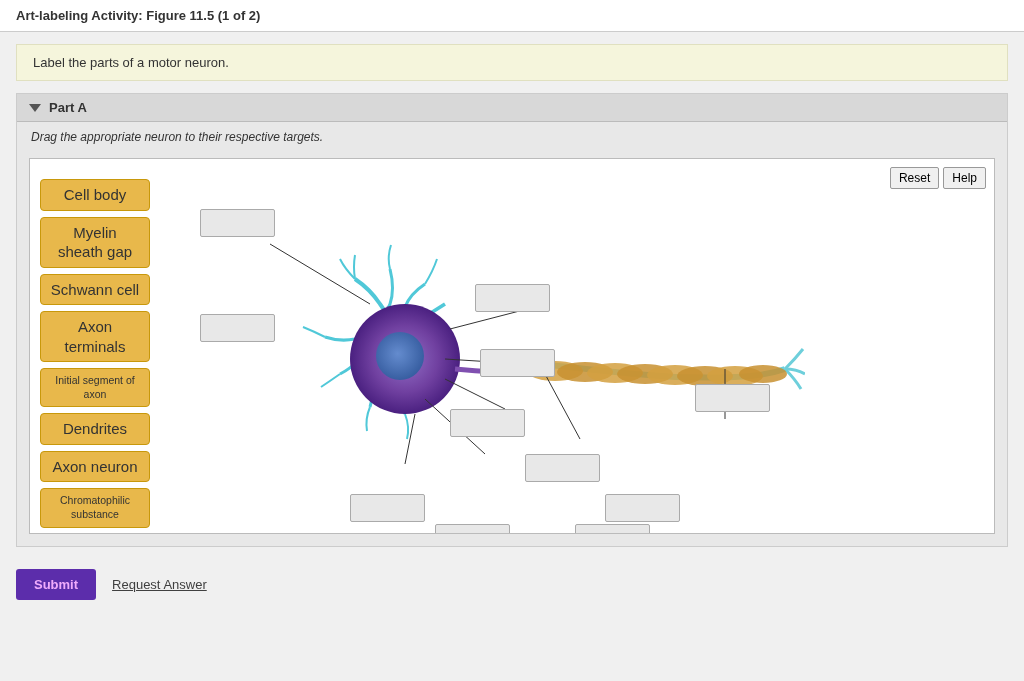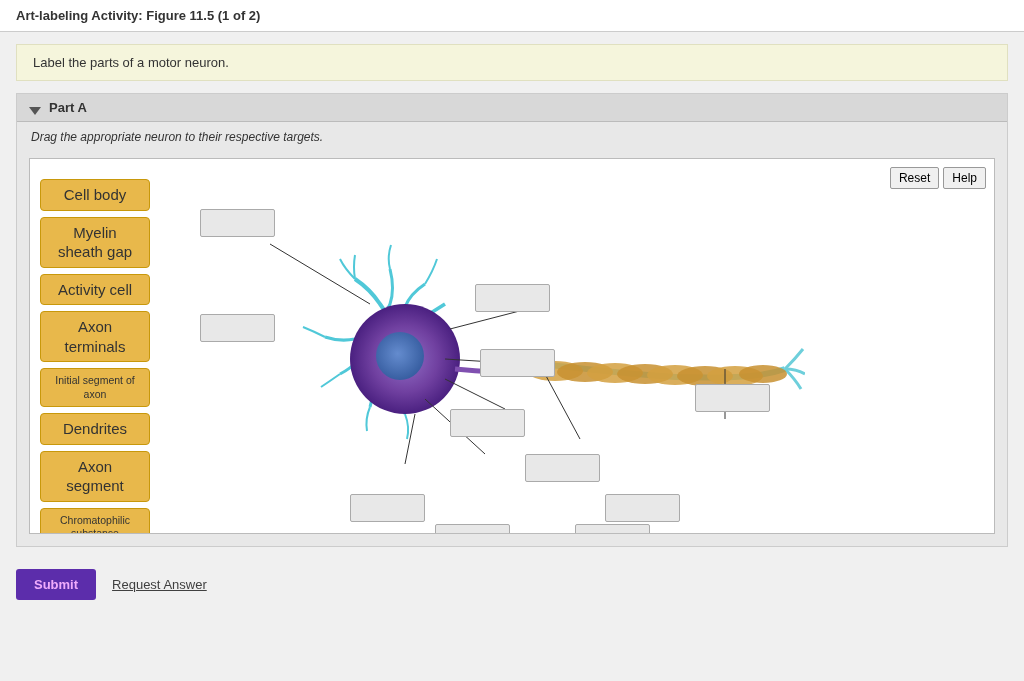--- a/index.html
+++ b/index.html
@@ -24,21 +24,21 @@
     .part-section {
       background: #e8e8e8;
       border: 1px solid #ccc;
       margin: 0 16px 12px 16px;
     }
 
     .part-header {
       background: #d8d8d8;
       padding: 6px 12px;
       display: flex;
-      align-items: flex-end;
+      align-items: center;
       gap: 8px;
       font-weight: bold;
       border-bottom: 1px solid #bbb;
     }
 
     .triangle-icon {
       width: 0; height: 0;
       border-left: 6px solid transparent;
       border-right: 6px solid transparent;
       border-top: 8px solid #555;
@@ -169,25 +169,25 @@
   <div class="activity-container">
 
     <div class="toolbar">
       <button class="toolbar-btn">Reset</button>
       <button class="toolbar-btn">Help</button>
     </div>
 
     <div class="labels-panel">
       <div class="label-chip">Cell body</div>
       <div class="label-chip">Myelin sheath gap</div>
-      <div class="label-chip">Activity cell</div>
+      <div class="label-chip">Schwann cell</div>
       <div class="label-chip">Axon terminals</div>
       <div class="label-chip" style="font-size:10.5px;">Initial segment of axon</div>
       <div class="label-chip">Dendrites</div>
-      <div class="label-chip">Axon segment</div>
+      <div class="label-chip">Axon neuron</div>
       <div class="label-chip" style="font-size:10.5px;">Chromatophilic substance</div>
       <div class="label-chip">Nucleus</div>
     </div>
 
     <div class="neuron-area">
 
       <svg width="620" height="420" viewBox="0 0 620 420" style="position:absolute; left:0; top:0;">
 
         <path d="M310 200 Q400 210 450 215 Q500 220 550 218 Q580 217 600 210" stroke="#6ecfdb" stroke-width="6" fill="none"></path>
 

